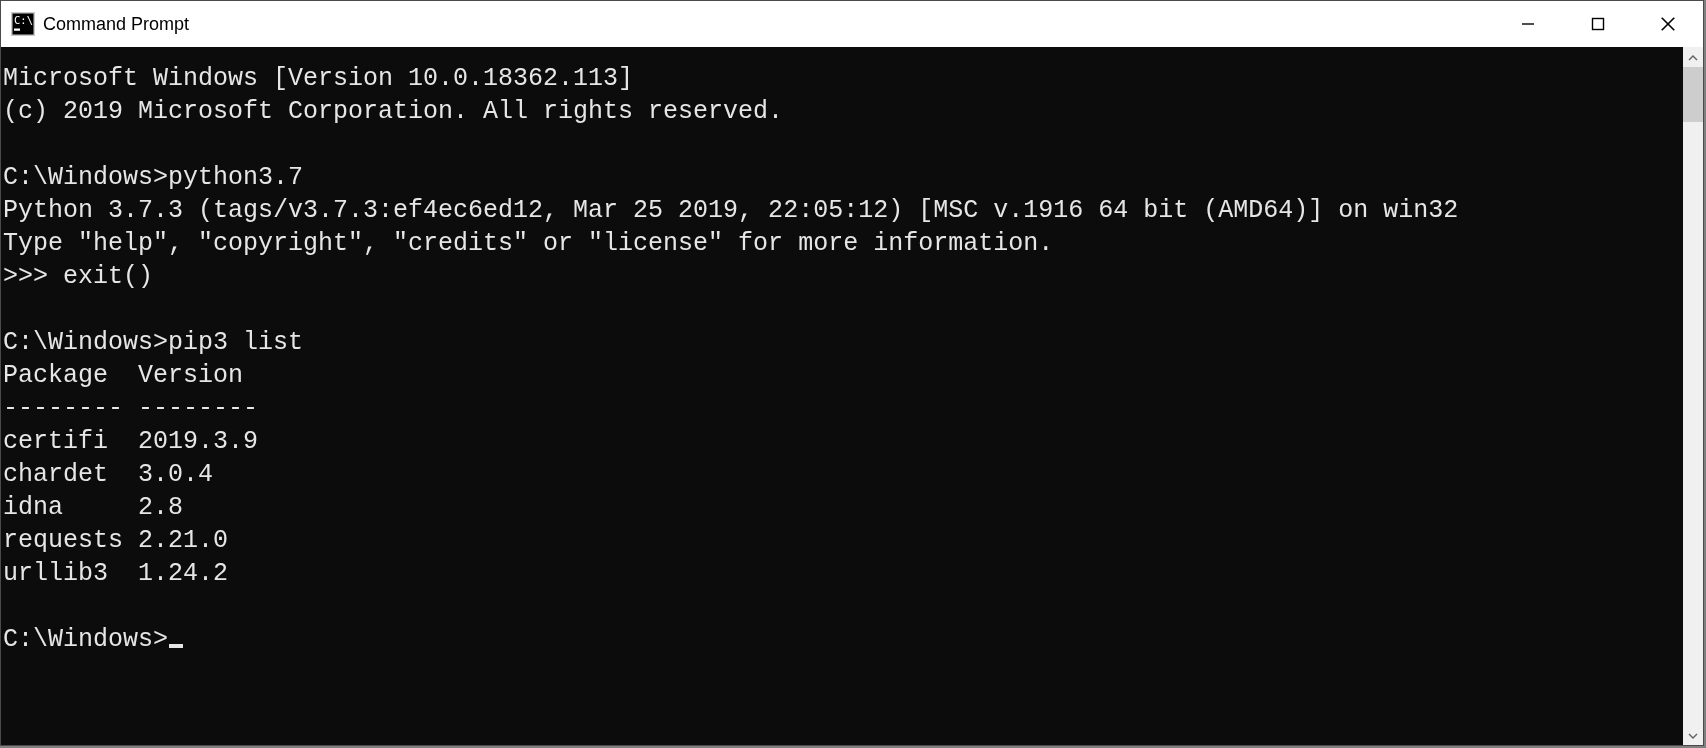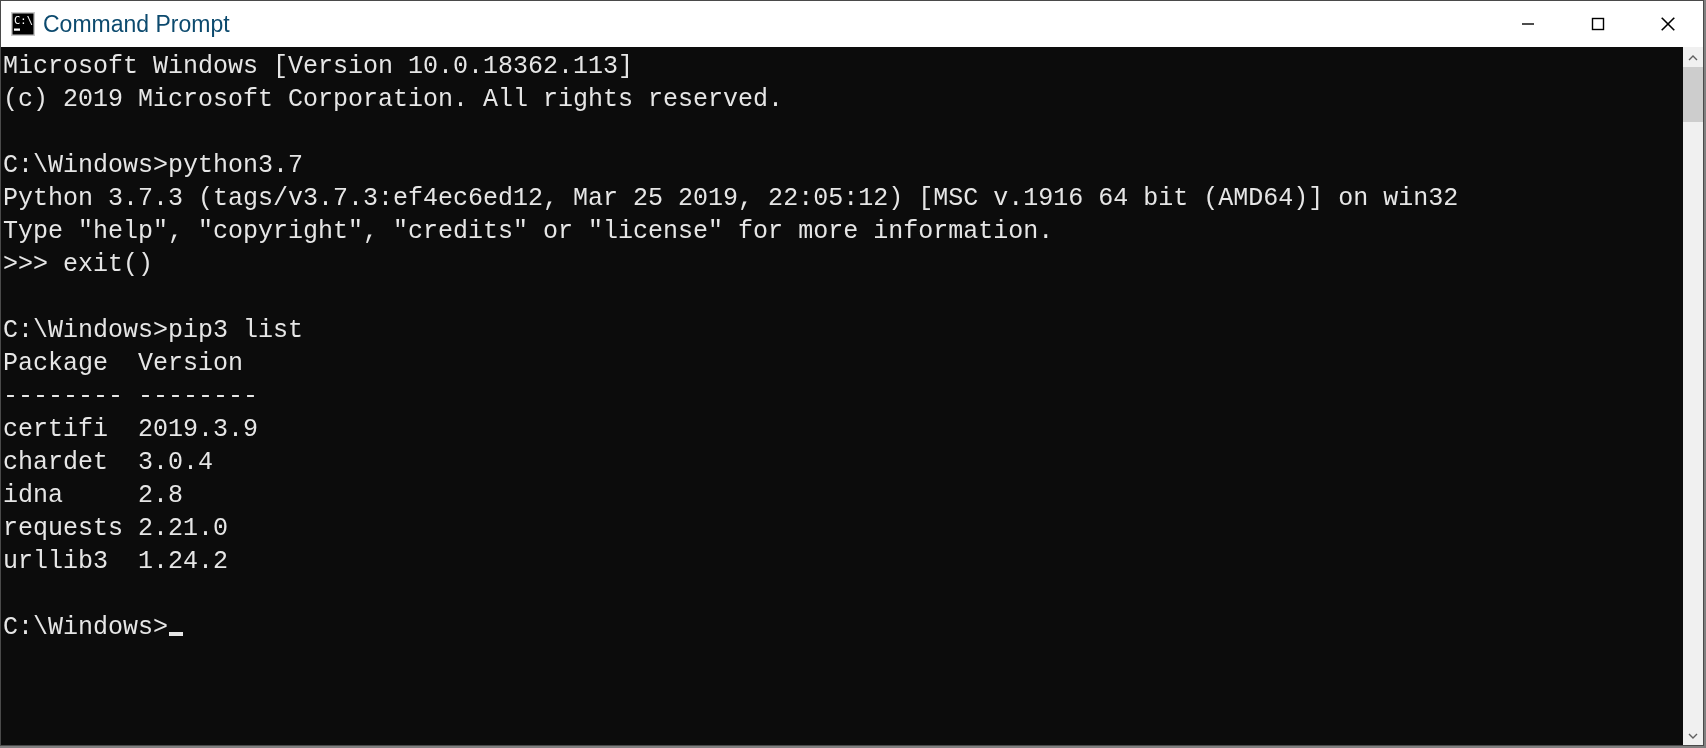--- a/index.html
+++ b/index.html
@@ -37,22 +37,22 @@
     gap: 8px;
     flex: 1 1 auto;
     min-width: 0;
   }
   .app-icon {
     width: 24px;
     height: 24px;
     display: inline-block;
   }
   .title-text {
-    font-size: 23px;
-    color: #0c4a6e;
+    font-size: 18px;
+    color: #000000;
     white-space: nowrap;
   }
   .win-controls {
     display: flex;
     height: 100%;
   }
   .win-btn {
     width: 70px;
     height: 100%;
     display: flex;
@@ -70,21 +70,21 @@
     min-height: 0;
   }
   .terminal {
     flex: 1 1 auto;
     background: #0c0c0c;
     color: #e6e6e6;
     font-family: Consolas, "Courier New", monospace;
     font-size: 25px;
     line-height: 33px;
     white-space: pre;
-    padding: 3px 2px;
+    padding: 15px 2px;
     overflow: hidden;
   }
   .cursor {
     display: inline-block;
     width: 14px;
     height: 4px;
     background: #e6e6e6;
     vertical-align: -2px;
     margin-left: 1px;
   }

